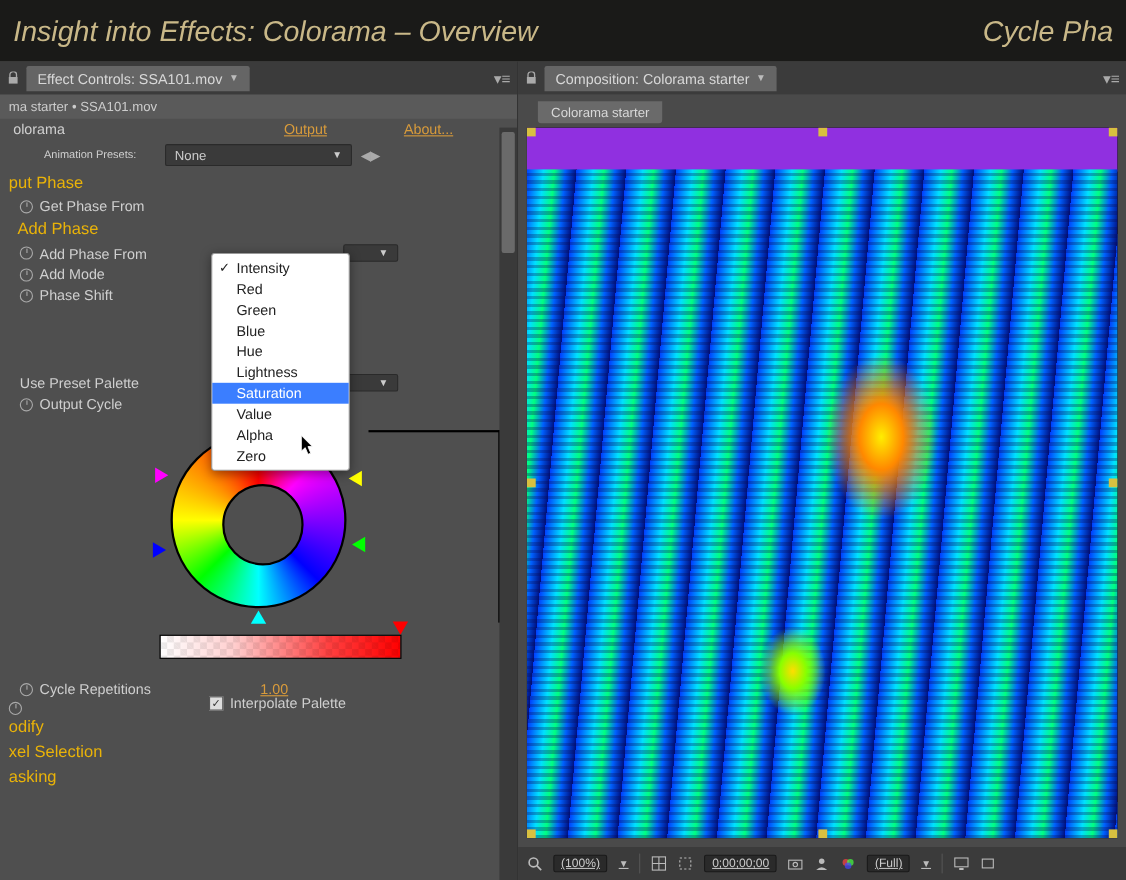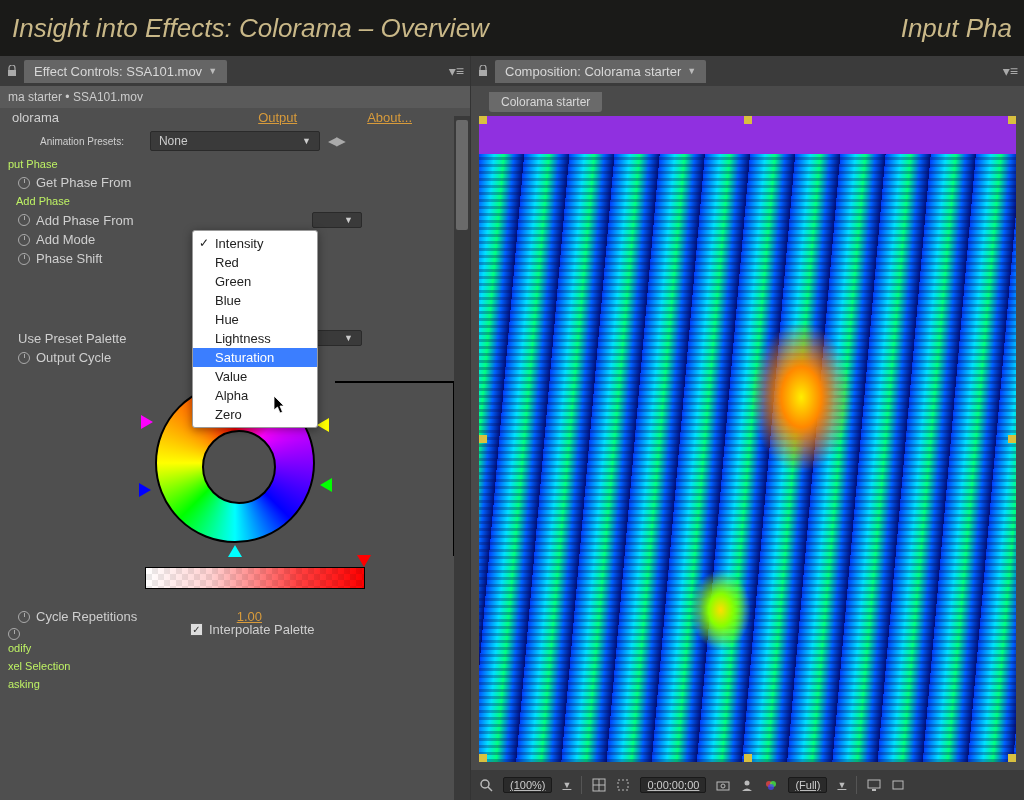--- a/index.html
+++ b/index.html
@@ -16,21 +16,21 @@
 .lock-icon { width: 12px; height: 12px; }
 .tab { background: #656565; color: #d8d8d8; font-size: 13px; padding: 4px 10px; border-radius: 2px 2px 0 0; display: flex; align-items: center; gap: 6px; }
 .tab .chev { font-size: 9px; color: #bbb; }
 .panel-header .flex-spacer { flex: 1; }
 .panel-menu-icon { color: #aaa; font-size: 14px; cursor: pointer; }
 
 .subheader { background: #5a5a5a; color: #ccc; font-size: 12px; padding: 4px 8px; }
 .effect-row { display: flex; align-items: center; padding: 2px 8px; gap: 10px; font-size: 13px; }
 .effect-name { color: #d0d0d0; padding-left: 4px; }
 .orange-link { color: #d89b3b; text-decoration: underline; cursor: pointer; }
-.row-label { color: #bef264; font-size: 11px; padding: 3px 0 3px 28px; }
+.row-label { color: #eab308; font-size: 15px; padding: 3px 0 3px 28px; }
 .row-label.section { padding-left: 8px; }
 .presets-row { display: flex; align-items: center; gap: 8px; padding: 4px 8px; }
 .presets-label { color: #cfcfcf; font-size: 10px; margin-left: 32px; }
 .dropdown-field { background: #3a3a3a; border: 1px solid #2a2a2a; border-radius: 2px; color: #ccc; font-size: 12px; padding: 2px 8px; min-width: 170px; display: flex; justify-content: space-between; align-items: center; margin-left: 18px; }
 .dropdown-small { min-width: 40px; }
 .nav-arrows { color: #aaa; font-size: 12px; letter-spacing: -2px; }
 .clock-icon { width: 12px; height: 12px; display: inline-block; border: 1px solid #aaa; border-radius: 50%; position: relative; margin-right: 6px; vertical-align: middle; }
 .clock-icon::after { content: ""; position: absolute; width: 1px; height: 4px; background: #aaa; left: 5px; top: 1px; }
 .prop-row { display: flex; align-items: center; justify-content: space-between; padding: 2px 8px 2px 18px; font-size: 13px; color: #cfcfcf; }
 .prop-row .label { display: flex; align-items: center; }
@@ -78,21 +78,21 @@
 .footer-bar { height: 30px; background: #3b3b3b; display: flex; align-items: center; padding: 0 8px; gap: 10px; color: #bbb; font-size: 12px; overflow: hidden; text-decoration: underline; }
 .footer-btn { background: #2a2a2a; border: 1px solid #1a1a1a; border-radius: 2px; padding: 1px 6px; color: #ccc; font-size: 11px; }
 .footer-sep { width: 1px; height: 18px; background: #555; }
 .mini-icon { width: 14px; height: 14px; }
 </style>
 </head>
 <body>
 
 <div class="title-bar">
   <span>Insight into Effects: Colorama – Overview</span>
-  <span class="right">Input Pha</span>
+  <span class="right">Cycle Pha</span>
 </div>
 
 <div class="panels">
 
   <div class="panel-left">
     <div class="panel-header">
       <svg class="lock-icon" viewBox="0 0 12 12">
           <rect x="2" y="5" width="8" height="6" fill="#aaa"></rect>
           <path d="M3 5 V3 a3 3 0 0 1 6 0 V5" stroke="#aaa" fill="none" stroke-width="1.2"></path>
         </svg>

